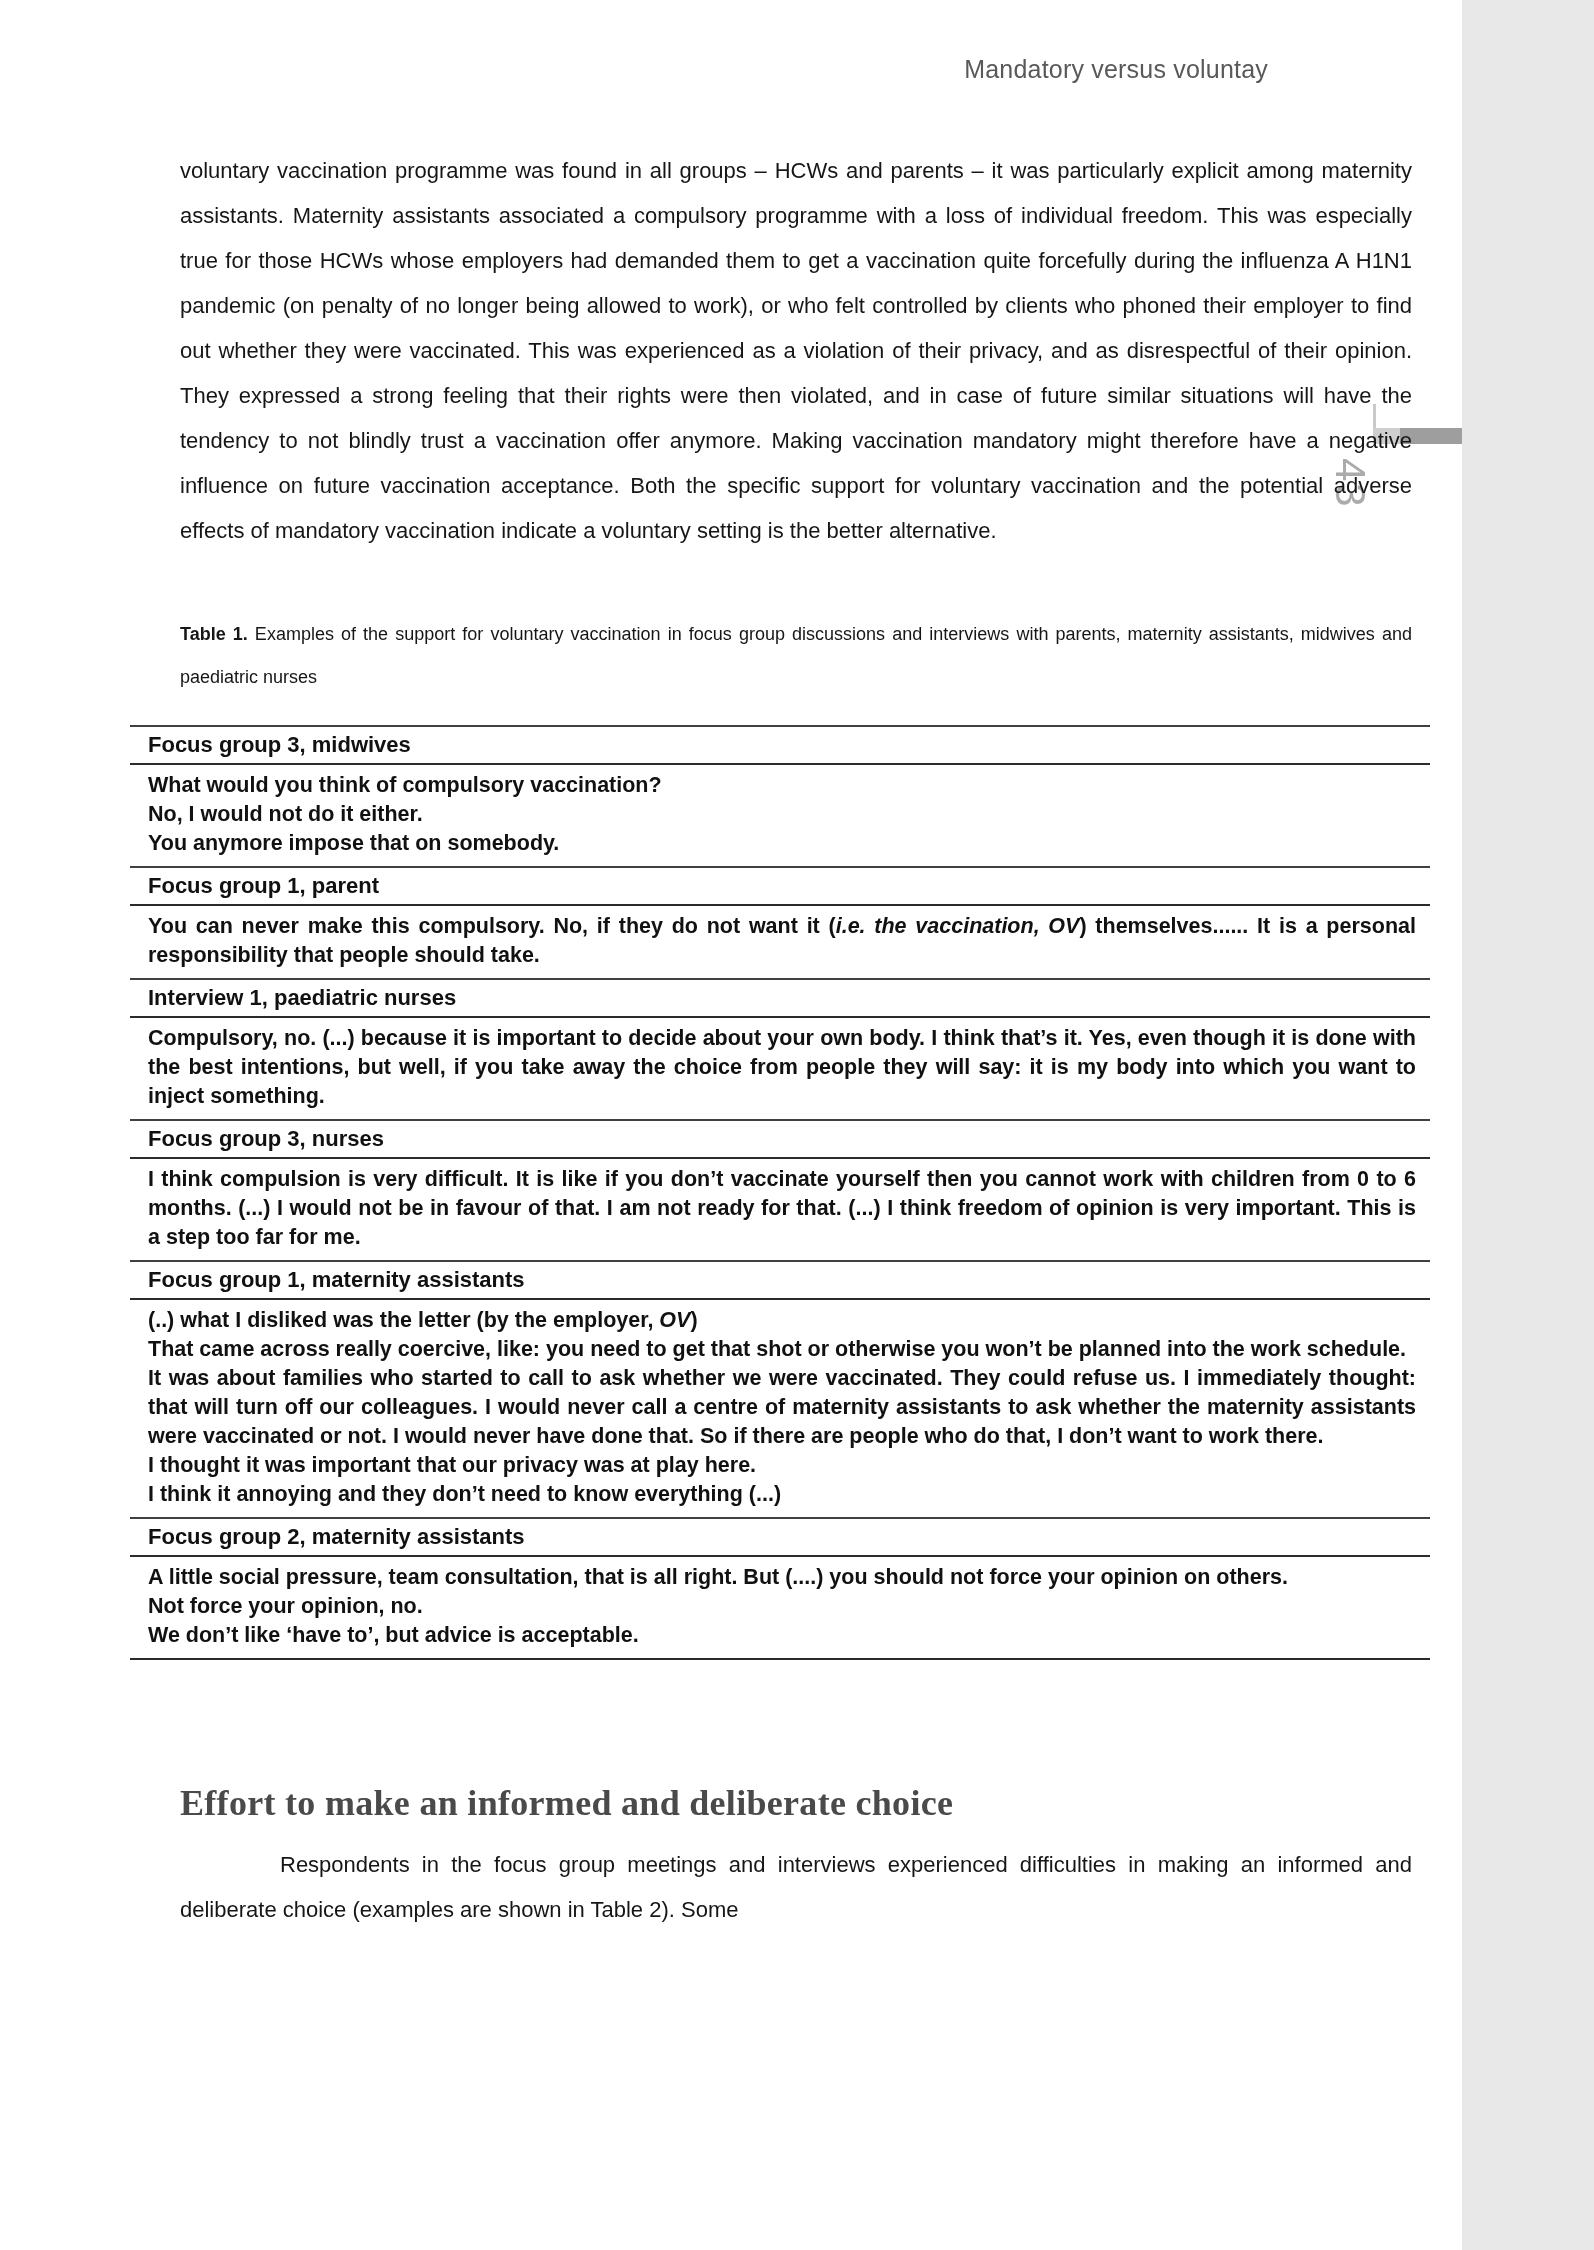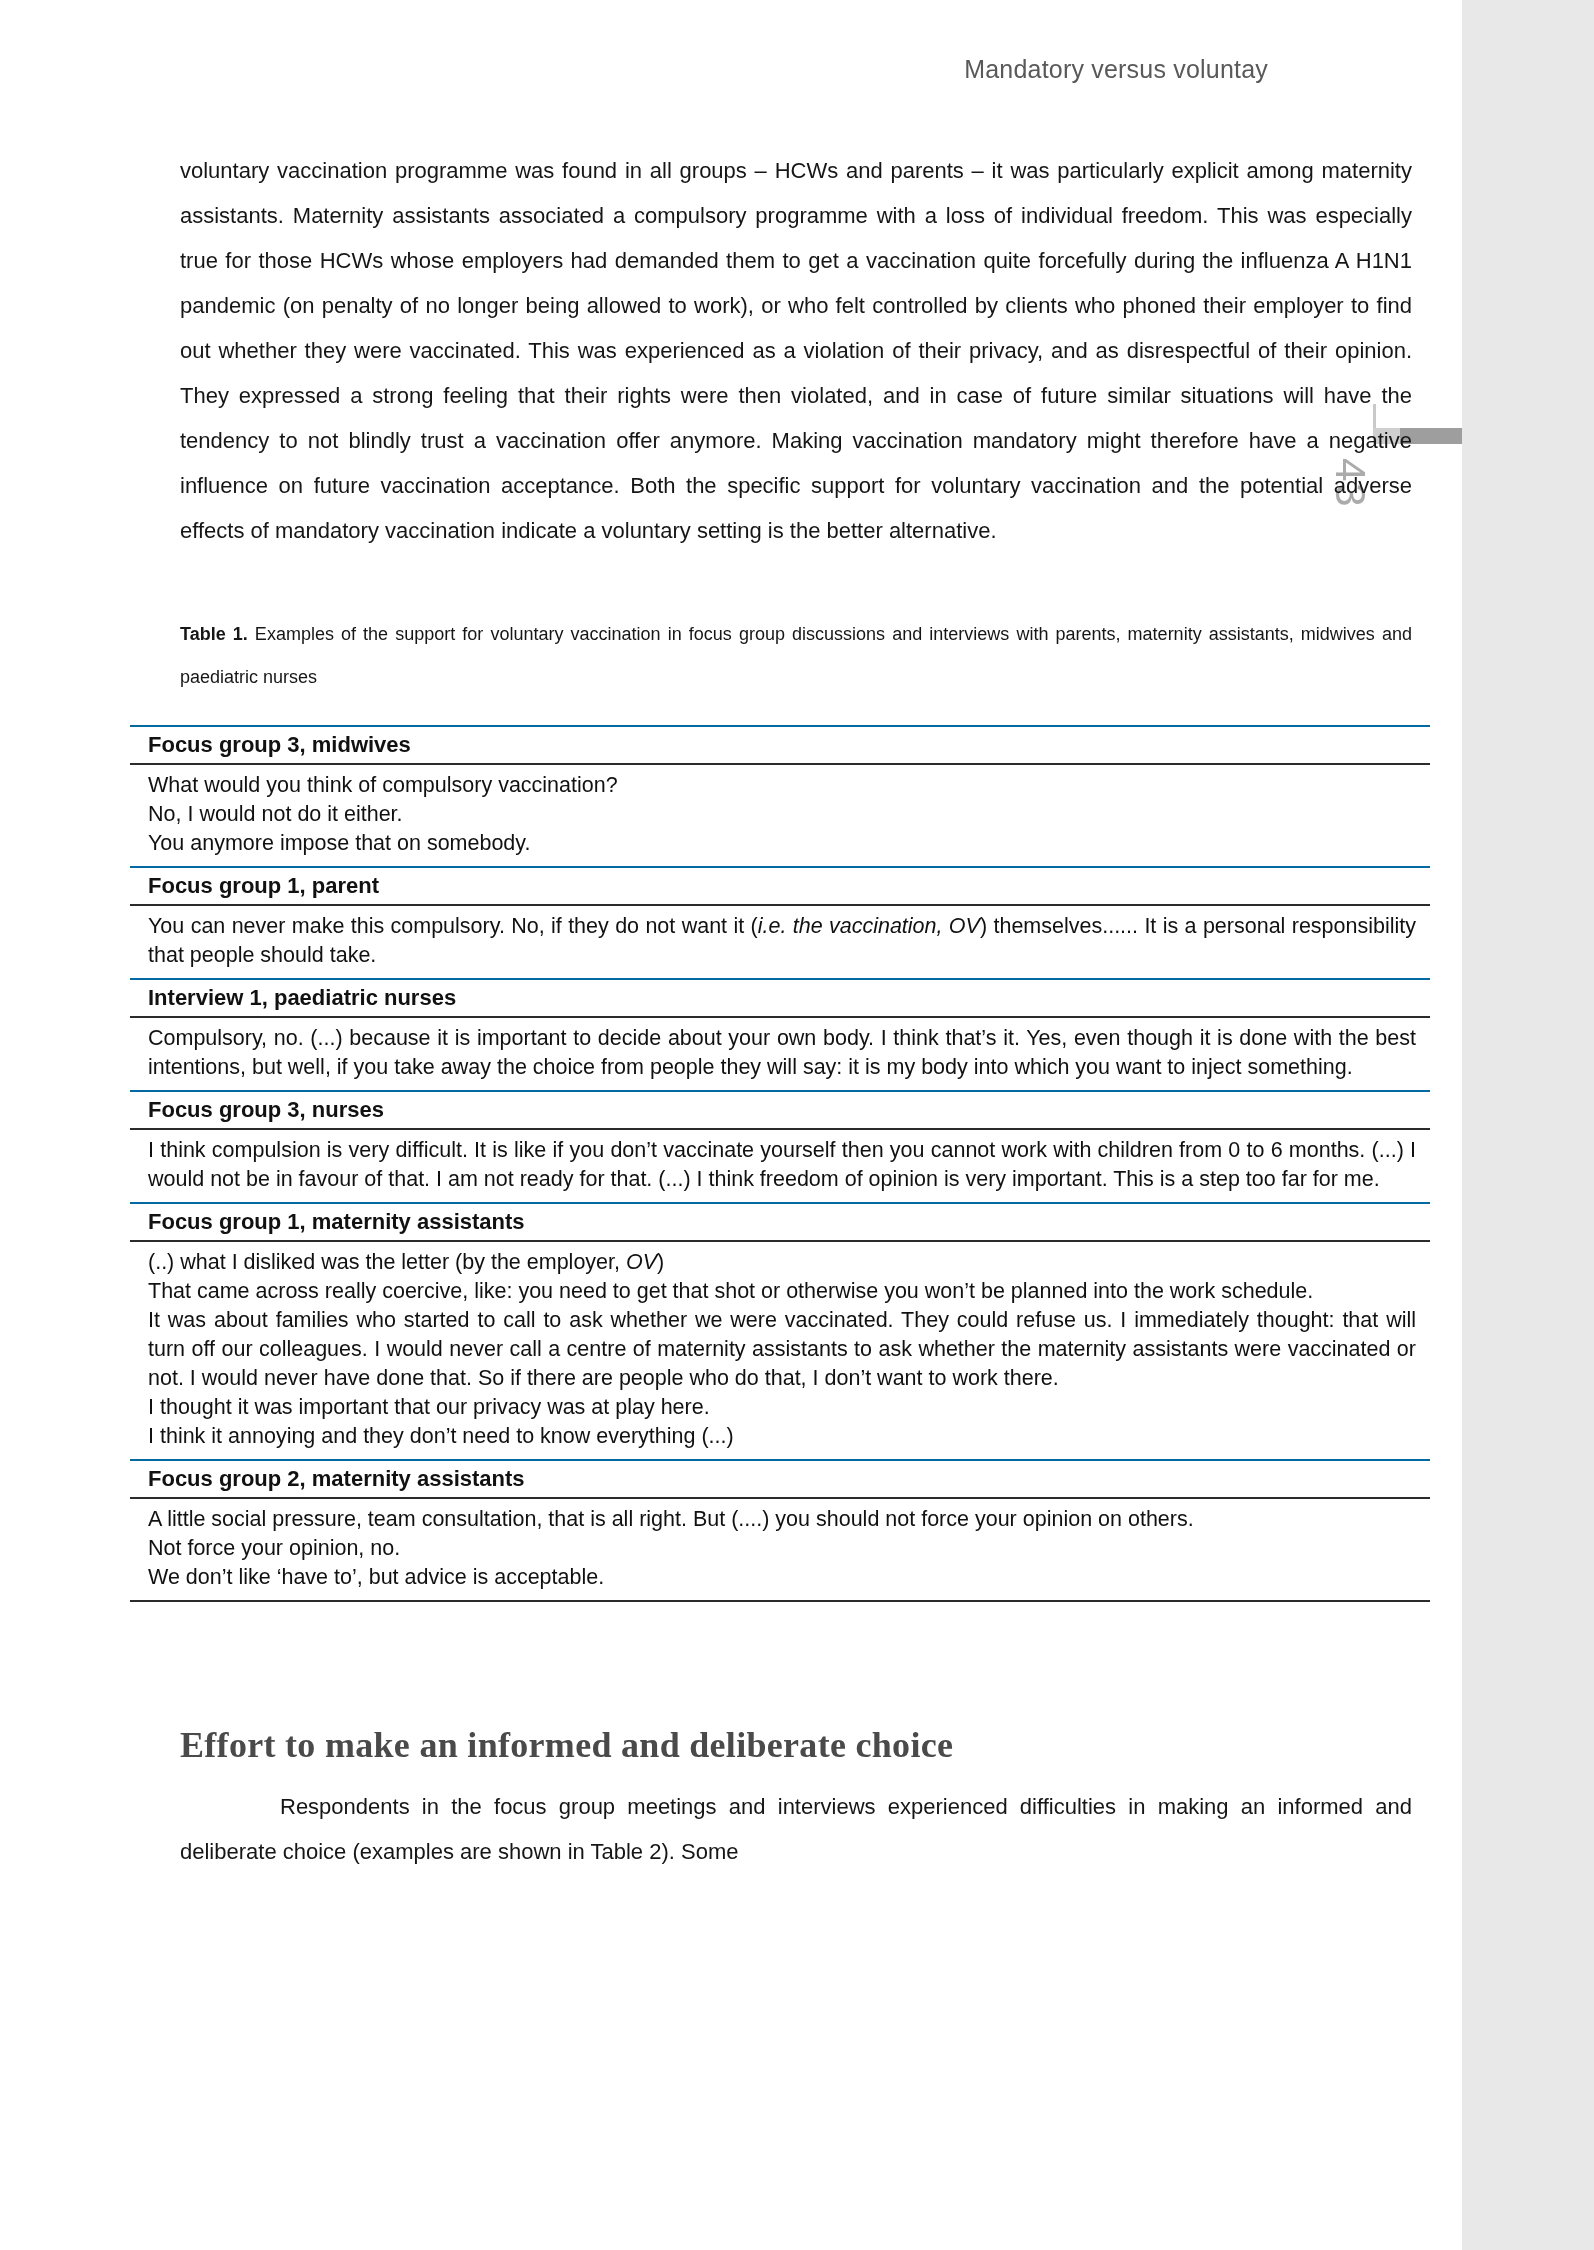--- a/index.html
+++ b/index.html
@@ -73,29 +73,29 @@
     width: 1300px;
     margin-left: -50px;
     font-size: 21.5px;
     line-height: 29px;
     color: #111111;
     border-bottom: 2px solid #2b2b2b;
     margin-bottom: 0;
   }
   .t-head {
     font-weight: 700;
-    border-top: 2px solid #0369a1;
+    border-top: 2px solid #404040;
     border-bottom: 2px solid #2b2b2b;
     padding: 3px 12px 4px 18px;
     font-size: 22px;
   }
   .t-quotes {
     padding: 6px 14px 8px 18px;
   }
-  .t-quotes p { text-align: justify; }
+  .t-quotes p { text-align: justify; font-weight: bold; }
   .ital { font-style: italic; }
   .section-heading {
     margin-top: 122px;
     font-family: "Liberation Serif", serif;
     font-weight: 700;
     font-size: 36px;
     color: #4a4a4a;
     letter-spacing: 0.3px;
   }
   .closing {

